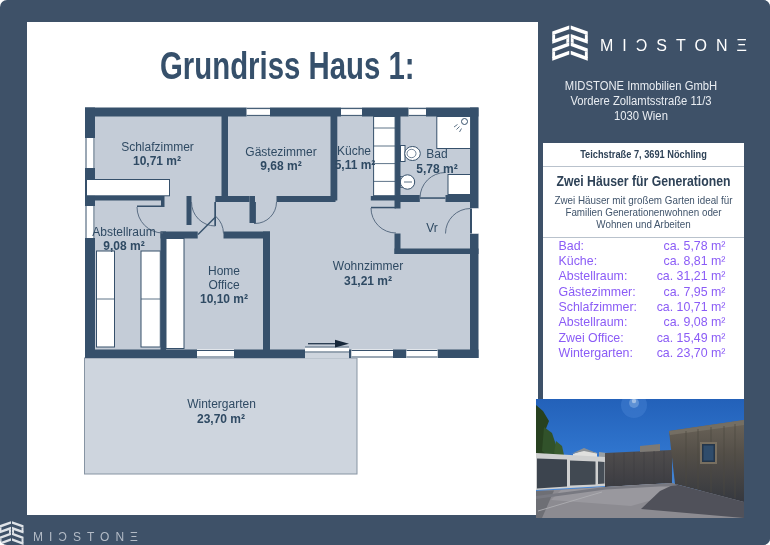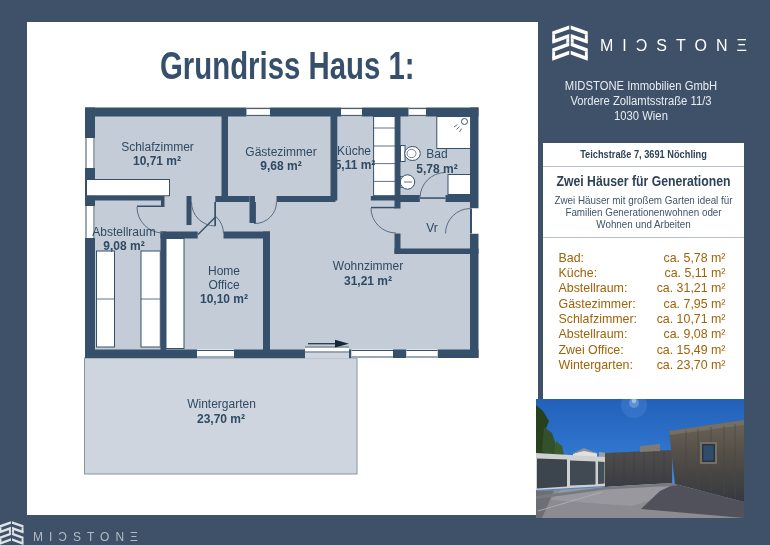--- a/index.html
+++ b/index.html
@@ -1,17 +1,17 @@
 <!DOCTYPE html>
 <html><head>
 <meta charset="utf-8">
 <style>
   html,body{margin:0;padding:0;}
   body{width:770px;height:545px;font-family:"Liberation Sans",sans-serif;background:#ffffff;overflow:hidden;}
-  .page{position:relative;width:770px;height:545px;overflow:hidden;background:#ffffff;}
+  .page{position:relative;width:770px;height:545px;overflow:hidden;background:#ffffff;border-radius:7px;}
   .abs{position:absolute;}
 </style>
 </head>
 <body>
 <div class="page">
 
   <div class="abs" style="left:0;top:0;width:770px;height:22px;background:#3e5168;"></div>
 
   <div class="abs" style="left:0;top:22px;width:27px;height:493px;background:#3e5168;"></div>
 
@@ -294,29 +294,29 @@
 
     <div style="position:absolute;left:0;top:0;width:201px;height:23px;line-height:23px;text-align:center;color:#2e4257;font-size:11px;font-weight:bold;transform:scaleX(0.84);transform-origin:50% 0;">Teichstraße 7, 3691 Nöchling</div>
     <div style="position:absolute;left:0;top:23px;width:201px;border-top:1px solid #b9c2cc;"></div>
 
     <div style="position:absolute;left:0;top:30px;width:201px;text-align:center;color:#2e4257;font-size:14px;font-weight:bold;transform:scaleX(0.873);transform-origin:50% 0;">Zwei Häuser für Generationen</div>
 
     <div style="position:absolute;left:0;top:51px;width:201px;text-align:center;color:#40546b;font-size:10.8px;line-height:12.2px;transform:scaleX(0.91);transform-origin:50% 0;">Zwei Häuser mit großem Garten ideal für Familien Generationenwohnen oder Wohnen und Arbeiten</div>
 
     <div style="position:absolute;left:0;top:94px;width:201px;border-top:1px solid #b9c2cc;"></div>
 
-    <div style="position:absolute;left:15.5px;top:108px;width:167px;color:#a16207;font-size:12.4px;line-height:15.35px;">
+    <div style="position:absolute;left:15.5px;top:96px;width:167px;color:#8b5cf6;font-size:12.4px;line-height:15.35px;">
       <div>
           <span style="float:left;">Bad:</span>
           <span style="float:right;">ca. 5,78 m²</span>
         </div>
         <div style="clear:both;"></div>
       <div>
           <span style="float:left;">Küche:</span>
-          <span style="float:right;">ca. 5,11 m²</span>
+          <span style="float:right;">ca. 8,81 m²</span>
         </div>
         <div style="clear:both;"></div>
       <div>
           <span style="float:left;">Abstellraum:</span>
           <span style="float:right;margin-left:13px;">ca. 31,21 m²</span>
         </div>
         <div style="clear:both;"></div>
       <div>
           <span style="float:left;">Gästezimmer:</span>
           <span style="float:right;">ca. 7,95 m²</span>

